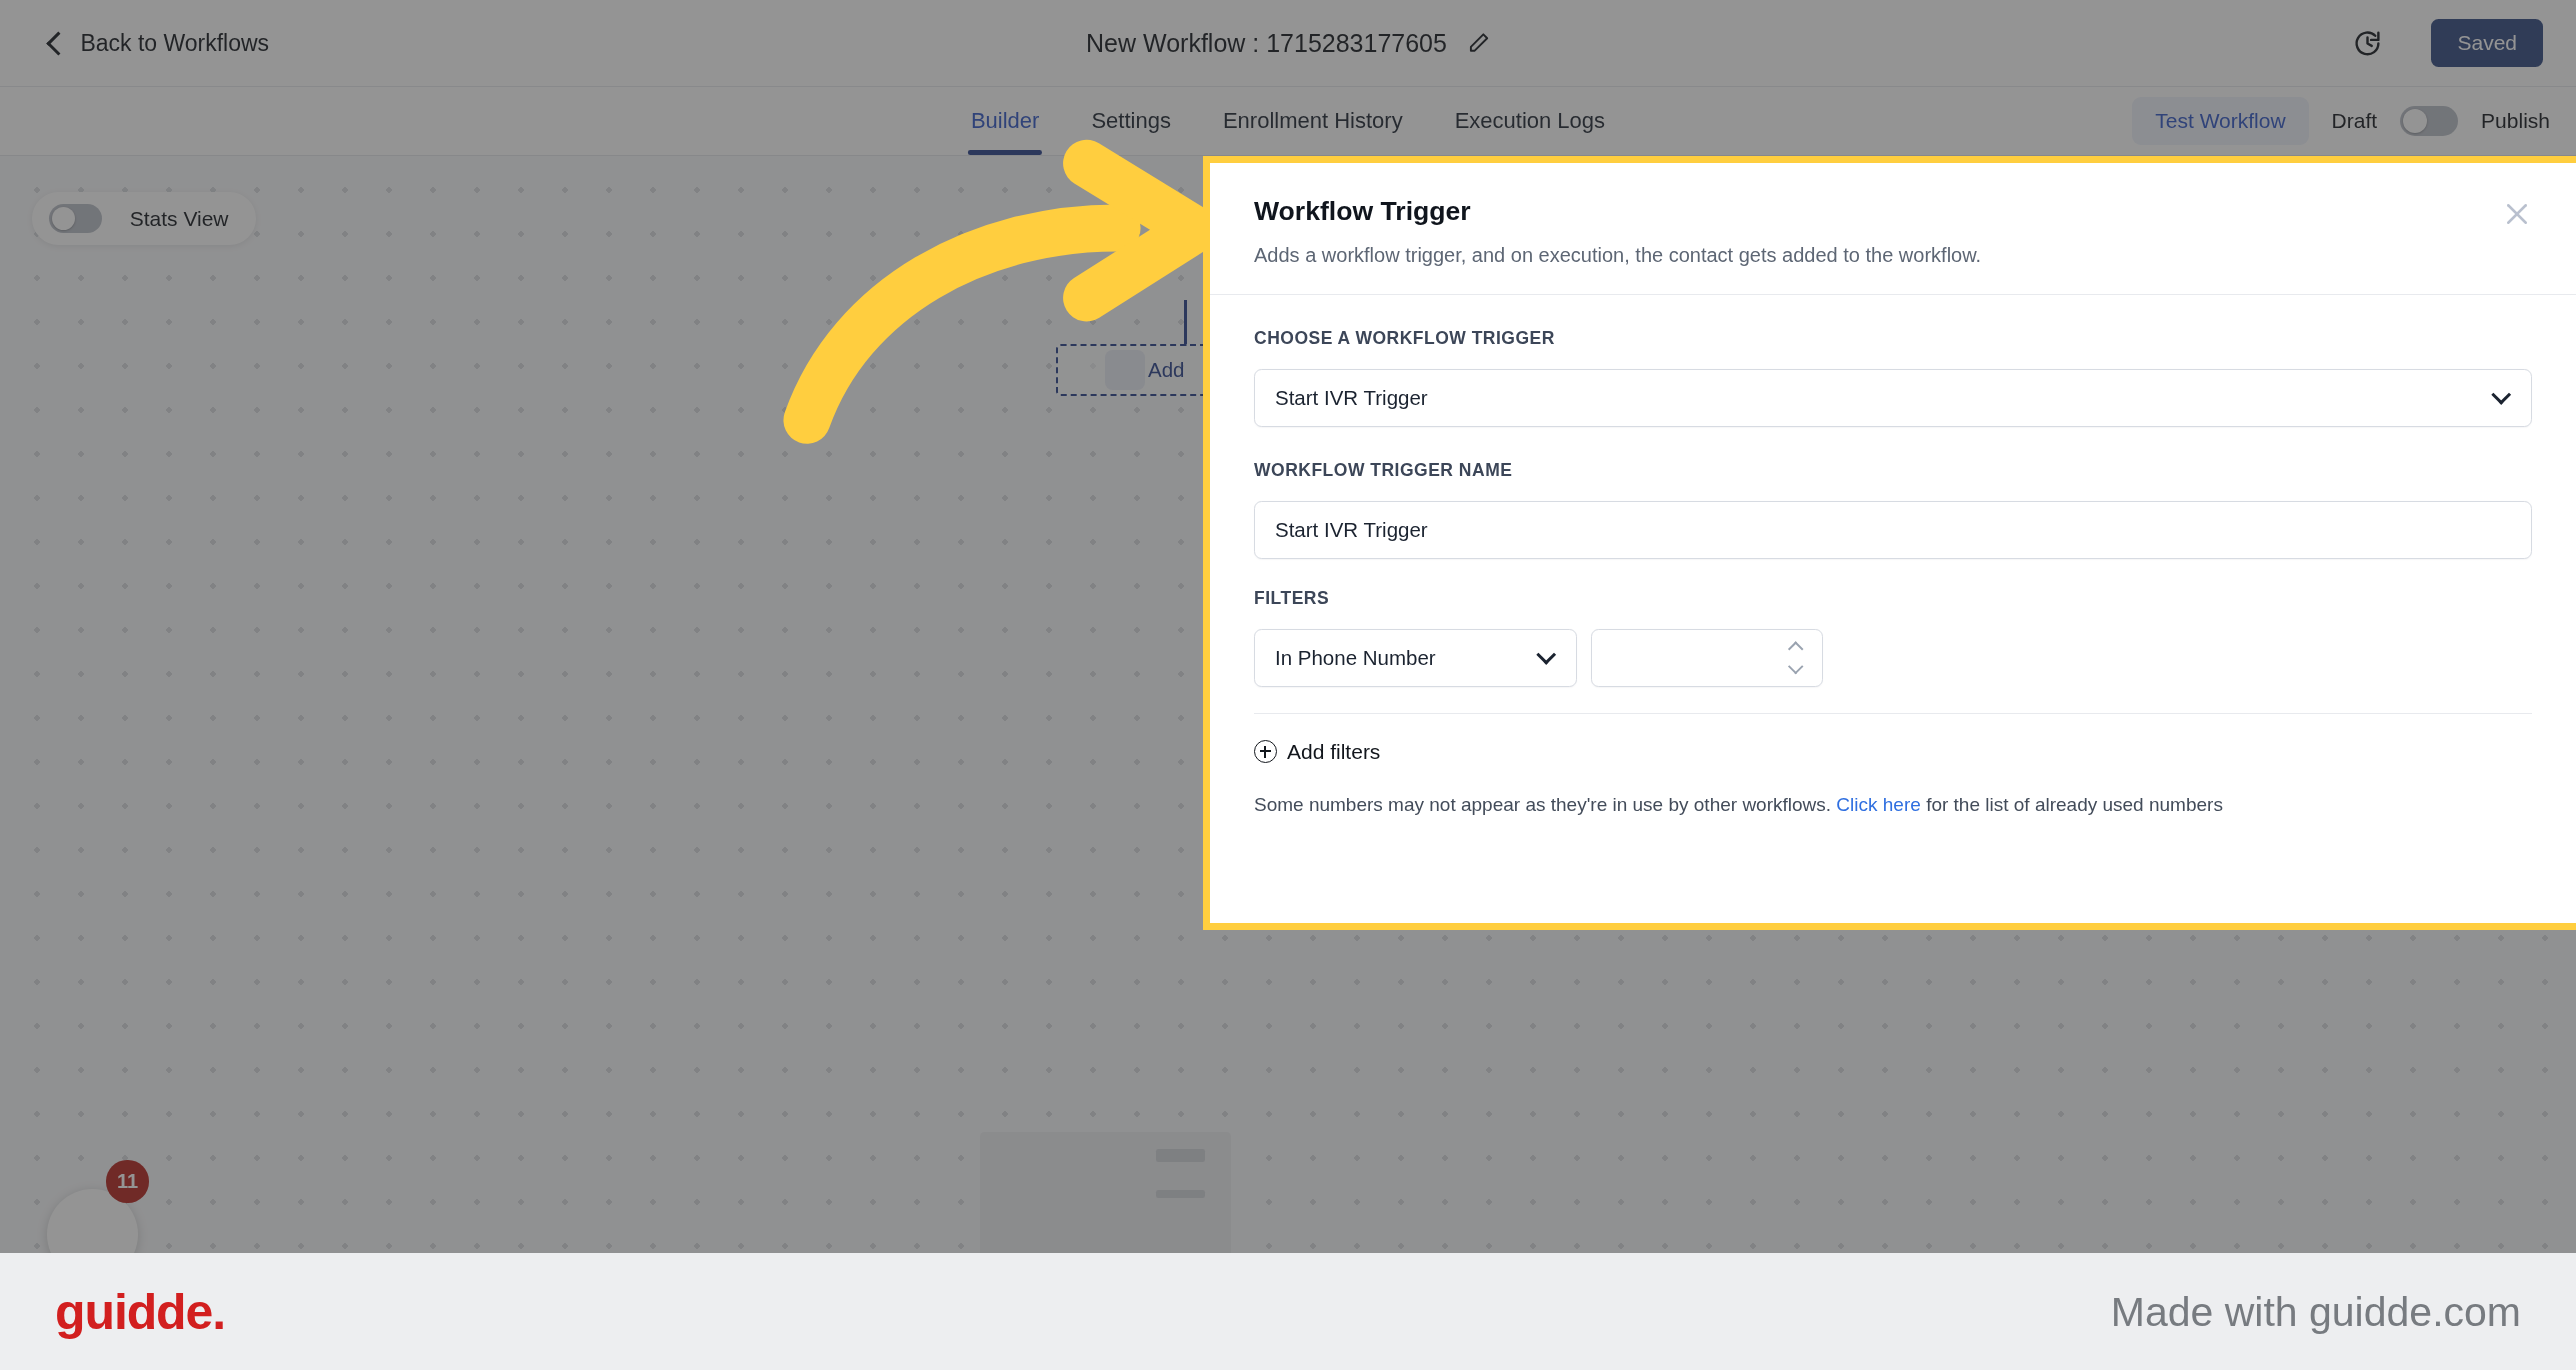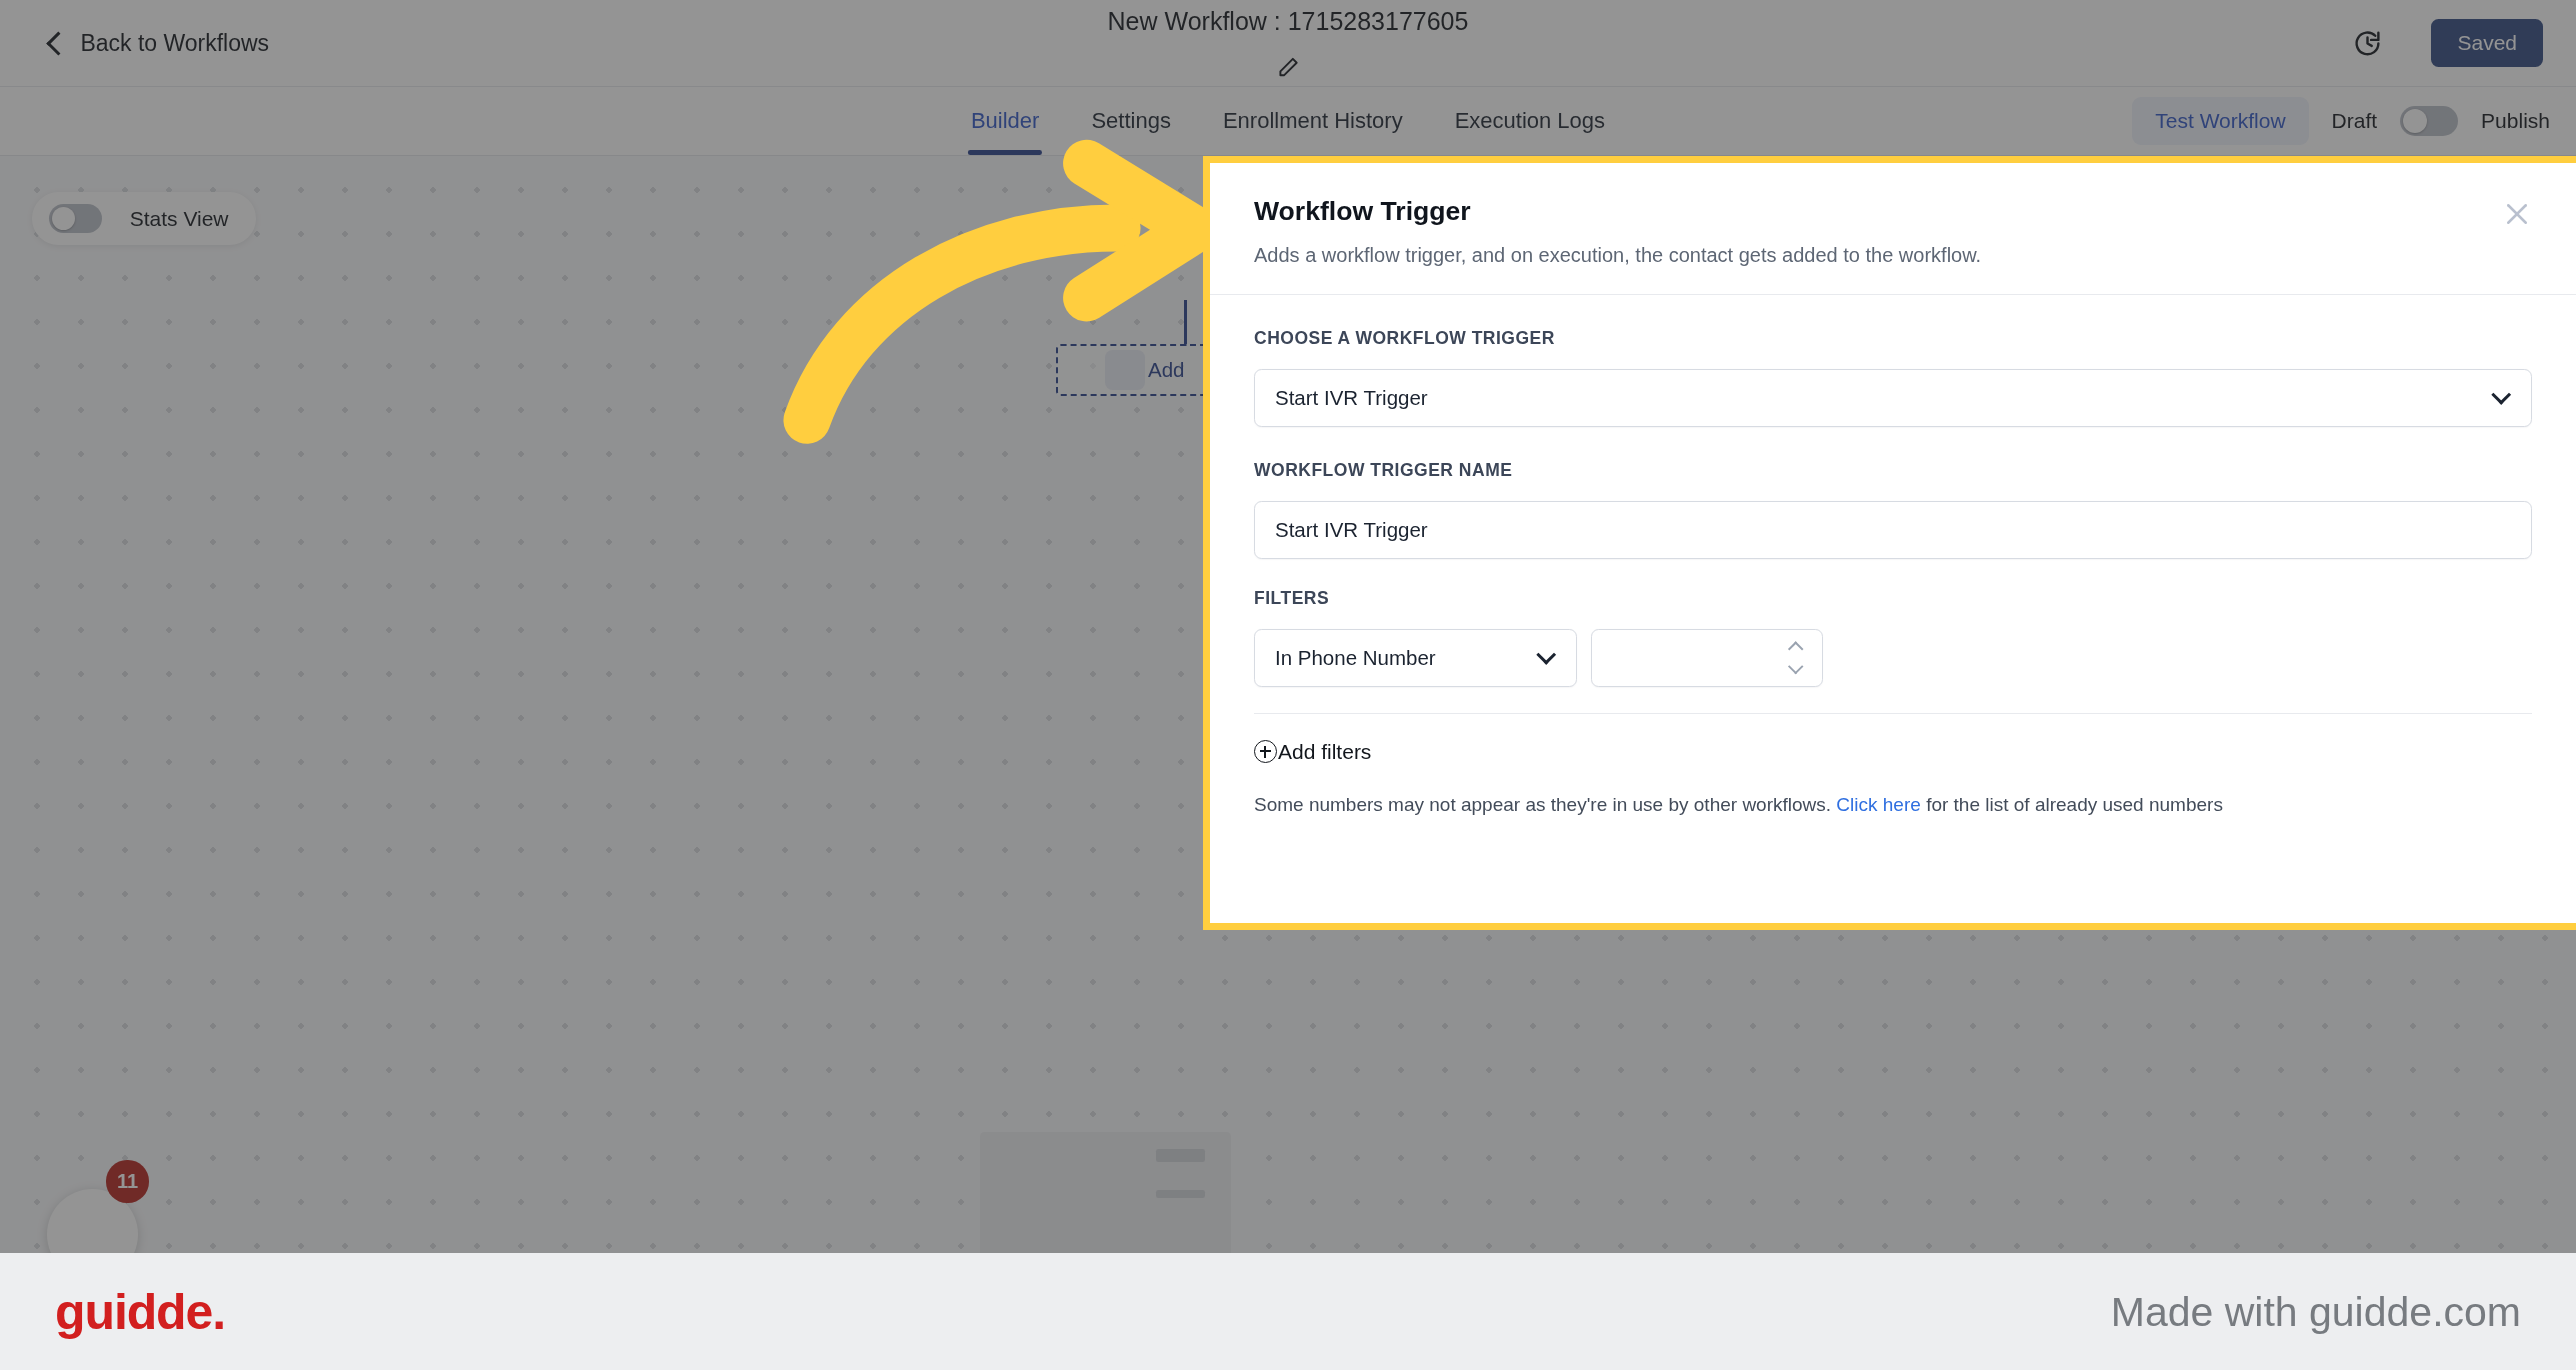--- a/index.html
+++ b/index.html
@@ -40,21 +40,20 @@
     display: inline-block; width: 16.7px; height: 16.7px;
     border-left: 3.8px solid #12161c; border-bottom: 3.8px solid #12161c;
     transform: rotate(45deg);
     margin-top: 1.5px;
   }
   .title-wrap {
     position: absolute; left: 50%; top: 50%;
     transform: translate(-50%, -50%);
     display: flex; align-items: center; gap: 20px;
     white-space: nowrap;
-    flex-direction: column;
   }
   .wf-title { font-size: 25px; color: #12161c; font-weight: 400; }
   .pencil-icon { width: 23px; height: 23px; }
   .topbar-right {
     position: absolute; right: 33px; top: 50%;
     transform: translateY(-50%);
     display: flex; align-items: center; gap: 49px;
   }
   .history-icon { width: 29px; height: 29px; cursor: pointer; }
   .saved-btn {
@@ -242,21 +241,21 @@
     display: flex; flex-direction: column; gap: 6px;
   }
   .stepper i {
     display: block; width: 11.4px; height: 11.4px;
     border-left: 2.3px solid #9aa3b0; border-top: 2.3px solid #9aa3b0;
   }
   .stepper i.up { transform: rotate(45deg); }
   .stepper i.down { transform: rotate(-135deg); }
   .divider { height: 0.8px; background: #e8eaee; margin: 26px 0 0 0; }
   .add-filters {
-    display: flex; align-items: center; gap: 1px;
+    display: flex; align-items: center; gap: 10px;
     font-size: 21px; color: #12161c; cursor: pointer;
     margin-top: 26px;
   }
   .plus-circle {
     width: 23px; height: 23px; border-radius: 50%;
     border: 1.9px solid #12161c; position: relative; flex: none;
   }
   .plus-circle::before, .plus-circle::after {
     content: ""; position: absolute; background: #12161c;
   }

